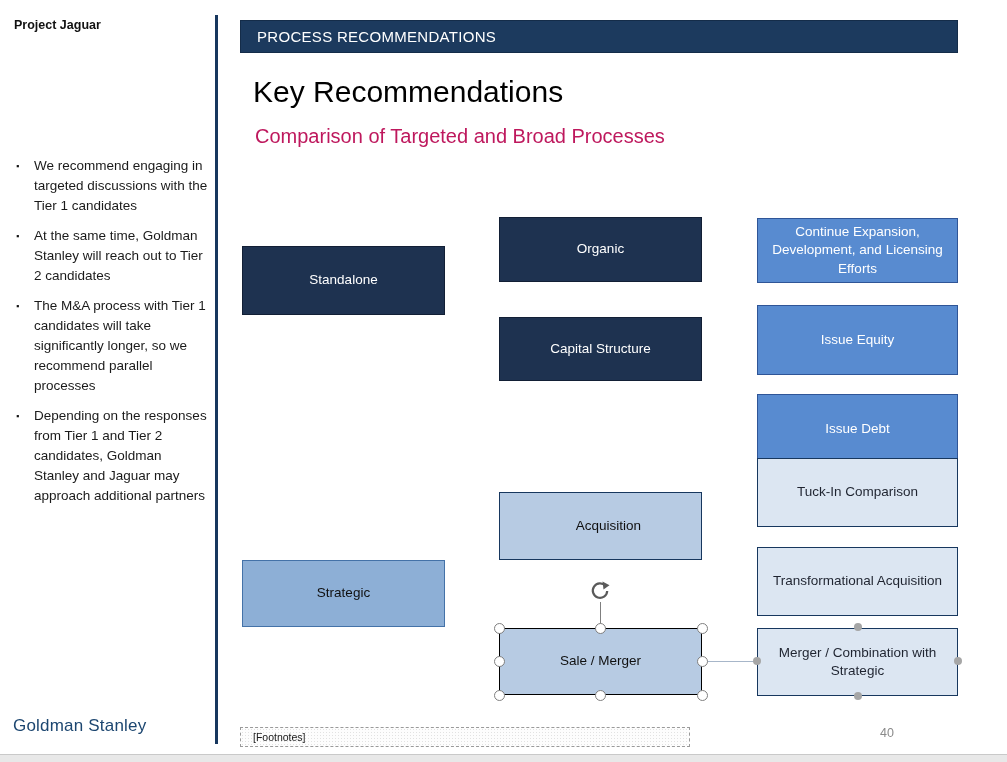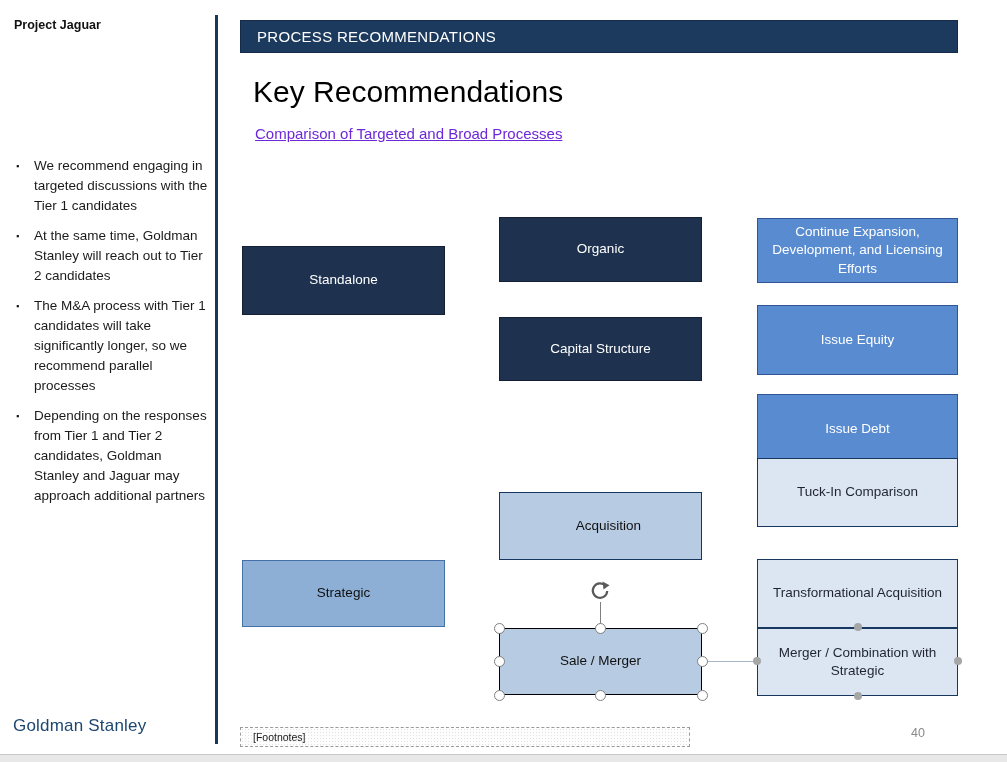--- a/index.html
+++ b/index.html
@@ -23,21 +23,21 @@
   .divider { left:215px; top:15px; width:2.5px; height:729px; background:#17375e; }
 
   
   .header-bar {
     left:240px; top:20px; width:718px; height:33px;
     background:#1c3a5e; border:1px solid #142c49; border-radius:0;
     display:flex; align-items:center; padding-left:16px;
     color:#ffffff; font-size:15px; font-weight:500; letter-spacing:0.3px;
   }
   .slide-title { left:253px; top:75px; font-size:30px; font-weight:400; color:#000; }
-  .slide-subtitle { left:255px; top:125px; font-size:15px; color:#6d28d9;text-decoration:underline; }
+  .slide-subtitle { left:255px; top:125px; font-size:20px; color:#be185d; }
 
   
   .box {
     display:flex; align-items:center; justify-content:center; text-align:center;
     font-size:13.5px; padding:4px 12px; line-height:1.35;
   }
   .box-dark   { background:#1e3250; border:1px solid #121f35; color:#ffffff; }
   .box-medium { background:#588bd0; border:1px solid #2f5597; color:#ffffff;margin-top:37px; }
   .box-soft   { background:#8dafd6; border:1px solid #4472a8; color:#101010; }
   .box-pale   { background:#b7cbe3; border:1px solid #17375e; color:#101010;padding-left:28px; }
@@ -47,21 +47,21 @@
   #box-standalone { left:242px; top:246px; width:203px; height:69px; }
   #box-strategic  { left:242px; top:560px; width:203px; height:67px; }
   #box-organic    { left:499px; top:181px; width:203px; height:65px;margin-top:36px; }
   #box-capital    { left:499px; top:317px; width:203px; height:64px; }
   #box-acquisition{ left:499px; top:492px; width:203px; height:68px; }
   #box-sale       { left:499px; top:628px; width:203px; height:67px; }
   #box-continue   { left:757px; top:181px; width:201px; height:65px; }
   #box-equity     { left:757px; top:268px; width:201px; height:70px; }
   #box-debt       { left:757px; top:357px; width:201px; height:70px; }
   #box-tuckin     { left:757px; top:458px; width:201px; height:69px; }
-  #box-transform  { left:757px; top:547px; width:201px; height:69px;margin-top:12px; }
+  #box-transform  { left:757px; top:547px; width:201px; height:69px; }
   #box-merger     { left:757px; top:628px; width:201px; height:68px; }
 
   
   .handle {
     width:11px; height:11px; border-radius:50%;
     background:#ffffff; border:1.7px solid #7f7f7f;
   }
   .conn-dot { width:8px; height:8px; border-radius:50%; background:#a6a6a6; }
   .connector-line { left:707px; top:660.5px; width:50px; height:1.5px; background:#a7b6c9; }
   .rotate-stem { left:600px; top:602px; width:1px; height:22px; background:#7f7f7f; }
@@ -69,21 +69,21 @@
   
   .footnotes-box {
     left:240px; top:727px; width:450px; height:20px;
     border:1px dashed #9a9a9a;
     background-color:#fdfdfd;
     background-image:radial-gradient(#e2e2e2 0.6px, transparent 0.7px);
     background-size:3px 3px;
     display:flex; align-items:center; padding-left:12px;
     font-size:10.5px; color:#1a1a1a;
   }
-  .page-number { left:880px; top:726px; width:76px; text-align:center; font-size:12.5px; color:#8a8a8a; }
+  .page-number { left:880px; top:726px; width:76px; text-align:left; font-size:12.5px; color:#8a8a8a; }
   .bottom-strip { left:0; top:754px; width:1007px; height:8px; background:#e8e8e8; border-top:1px solid #c9c9c9; }
 </style>
 </head>
 <body>
 
 <div class="abs project-label">Project Jaguar</div>
 
 <div class="abs bullet-list">
   <div class="bullet-item">
     <span class="bullet-marker">▪</span>

